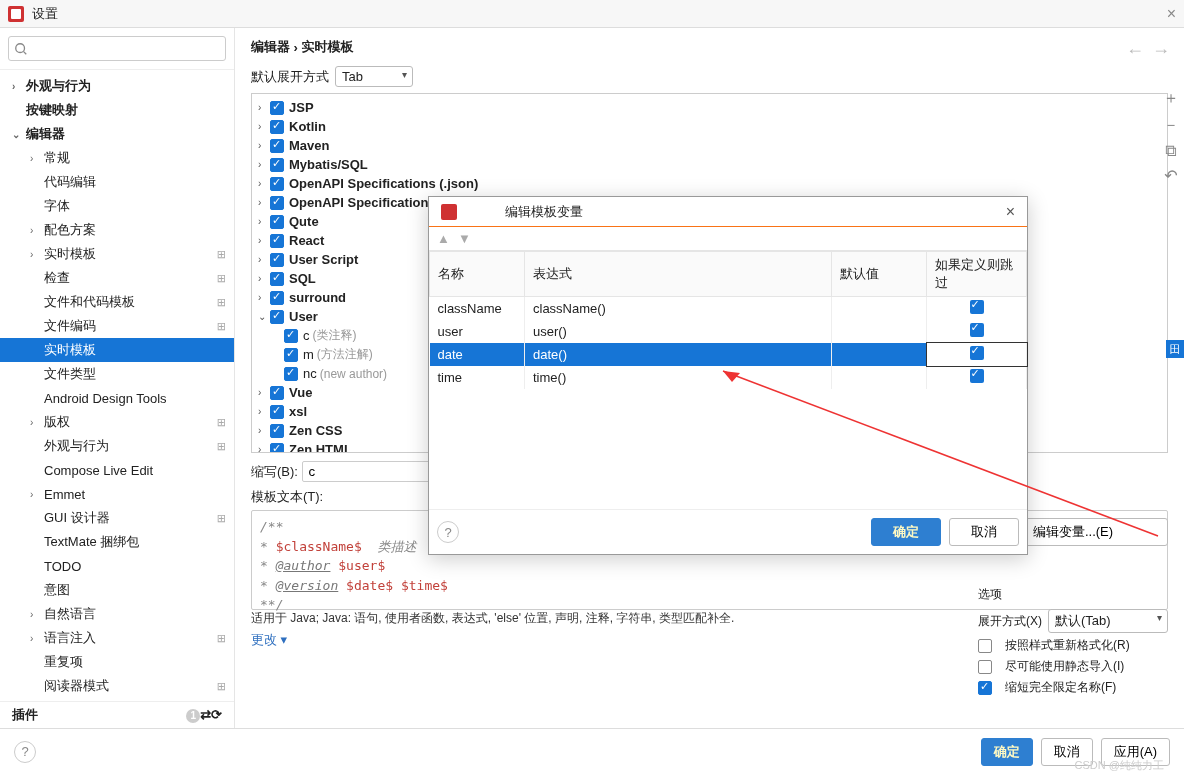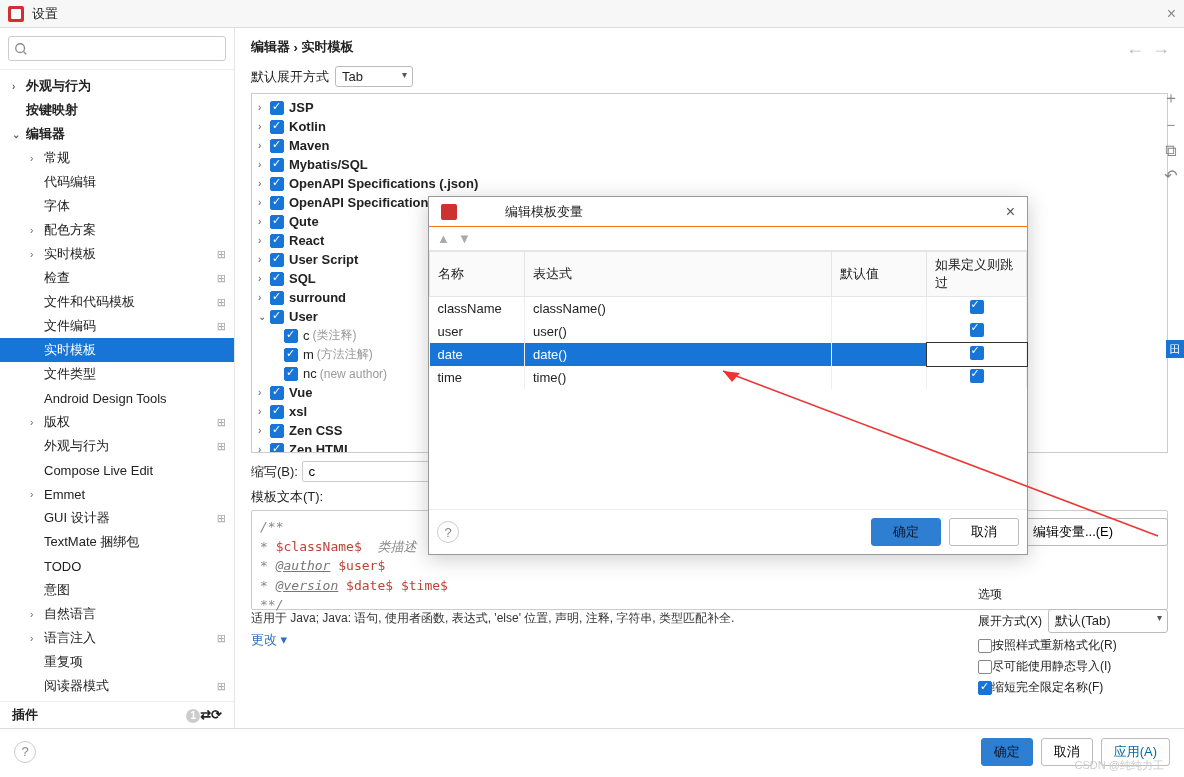--- a/index.html
+++ b/index.html
@@ -41,22 +41,22 @@
 .right-tools{position:absolute;right:0;top:60px;width:26px;display:flex;flex-direction:column;gap:6px;align-items:center;color:#888;}
 .right-tools span{cursor:pointer;font-size:16px;}
 .form-area{display:flex;gap:24px;margin-top:8px;}
 .form-area input[type=text]{border:1px solid #ccc;padding:2px 6px;border-radius:2px;}
 .template-text{border:1px solid #ccc;border-radius:2px;padding:6px 8px;font-family:"Consolas",monospace;font-size:13px;line-height:1.5;color:#333;height:100px;margin-top:4px;}
 .comment{color:#888;font-style:italic;}
 .var{color:#c2413a;}
 .kw{color:#777;font-style:italic;text-decoration:underline;}
 .right-panel{position:absolute;right:16px;top:490px;width:190px;font-size:12px;}
 .btn{border:1px solid #bbb;border-radius:3px;padding:4px 12px;background:#fff;cursor:pointer;font-size:13px;}
-.btn.primary{background:#2e7fd1;color:#0f172a;border-color:#2e7fd1;}
-.btn:disabled{color:#0369a1;}
+.btn.primary{background:#2e7fd1;color:#fef9c3;border-color:#2e7fd1;font-weight:bold;}
+.btn:disabled{color:#000000;}
 .footer{border-top:1px solid #ddd;height:46px;display:flex;align-items:center;padding:0 14px;gap:8px;}
 .footer .help{width:22px;height:22px;border:1px solid #ccc;border-radius:50%;display:flex;align-items:center;justify-content:center;color:#888;}
 .dialog{position:absolute;left:428px;top:196px;width:600px;background:#fff;border:1px solid #999;box-shadow:0 4px 20px rgba(0,0,0,.2);z-index:10;}
 .dialog-header{height:30px;display:flex;align-items:center;padding:0 12px;border-bottom:1px solid #f97316;gap:40px;}
 .dialog-header .icon{width:16px;height:16px;background:#cf3132;border-radius:2px;margin-right:8px;}
 .dialog-header .close{margin-left:auto;cursor:pointer;color:#555;font-size:16px;}
 .dialog-toolbar{padding:4px 8px;border-bottom:1px solid #e5e5e5;display:flex;gap:8px;color:#aaa;}
 .vartable{width:100%;border-collapse:collapse;font-size:13px;}
 .vartable th{text-align:left;font-weight:normal;padding:4px 8px;border:1px solid #e5e5e5;background:#fafafa;}
 .vartable td{padding:3px 8px;border-right:1px solid #eee;height:22px;}
@@ -66,21 +66,21 @@
 .vartable .chk::after{content:"✓";color:#fff;font-size:11px;position:absolute;left:1px;top:-2px;}
 .vartable td.center{text-align:center;}
 .dialog-footer{padding:8px;border-top:1px solid #eee;display:flex;align-items:center;gap:8px;}
 .dialog-footer .help{width:22px;height:22px;border:1px solid #ccc;border-radius:50%;display:flex;align-items:center;justify-content:center;color:#888;}
 .edge-badge{position:absolute;right:0;top:340px;width:18px;height:18px;background:#1675d6;color:#fff;font-size:11px;display:flex;align-items:center;justify-content:center;}
 .watermark{position:absolute;bottom:4px;right:20px;color:#ccc;font-size:11px;}
 svg.arrow{position:absolute;left:428px;top:196px;pointer-events:none;z-index:11;}
 .link{color:#2e6fbf;cursor:pointer;}
 .option-block{margin-top:32px;}
 .option-block .hdr{margin-bottom:6px;}
-.option-block label{display:flex;gap:0;align-items:center;margin:4px 0;font-size:12px;}
+.option-block label{display:flex;gap:13px;align-items:center;margin:4px 0;font-size:12px;}
 .chkbox{width:14px;height:14px;border:1px solid #888;border-radius:2px;display:inline-block;position:relative;}
 .chkbox.on{background:#1675d6;border-color:#1675d6;}
 .chkbox.on::after{content:"✓";color:#fff;position:absolute;left:1px;top:-2px;font-size:11px;}
 .annot-5{position:absolute;color:#e33;font-weight:bold;font-size:14px;left:995px;top:537px;z-index:5;}
 </style>
 </head>
 <body>
 
 <div class="titlebar">
   <span class="icon"></span>

